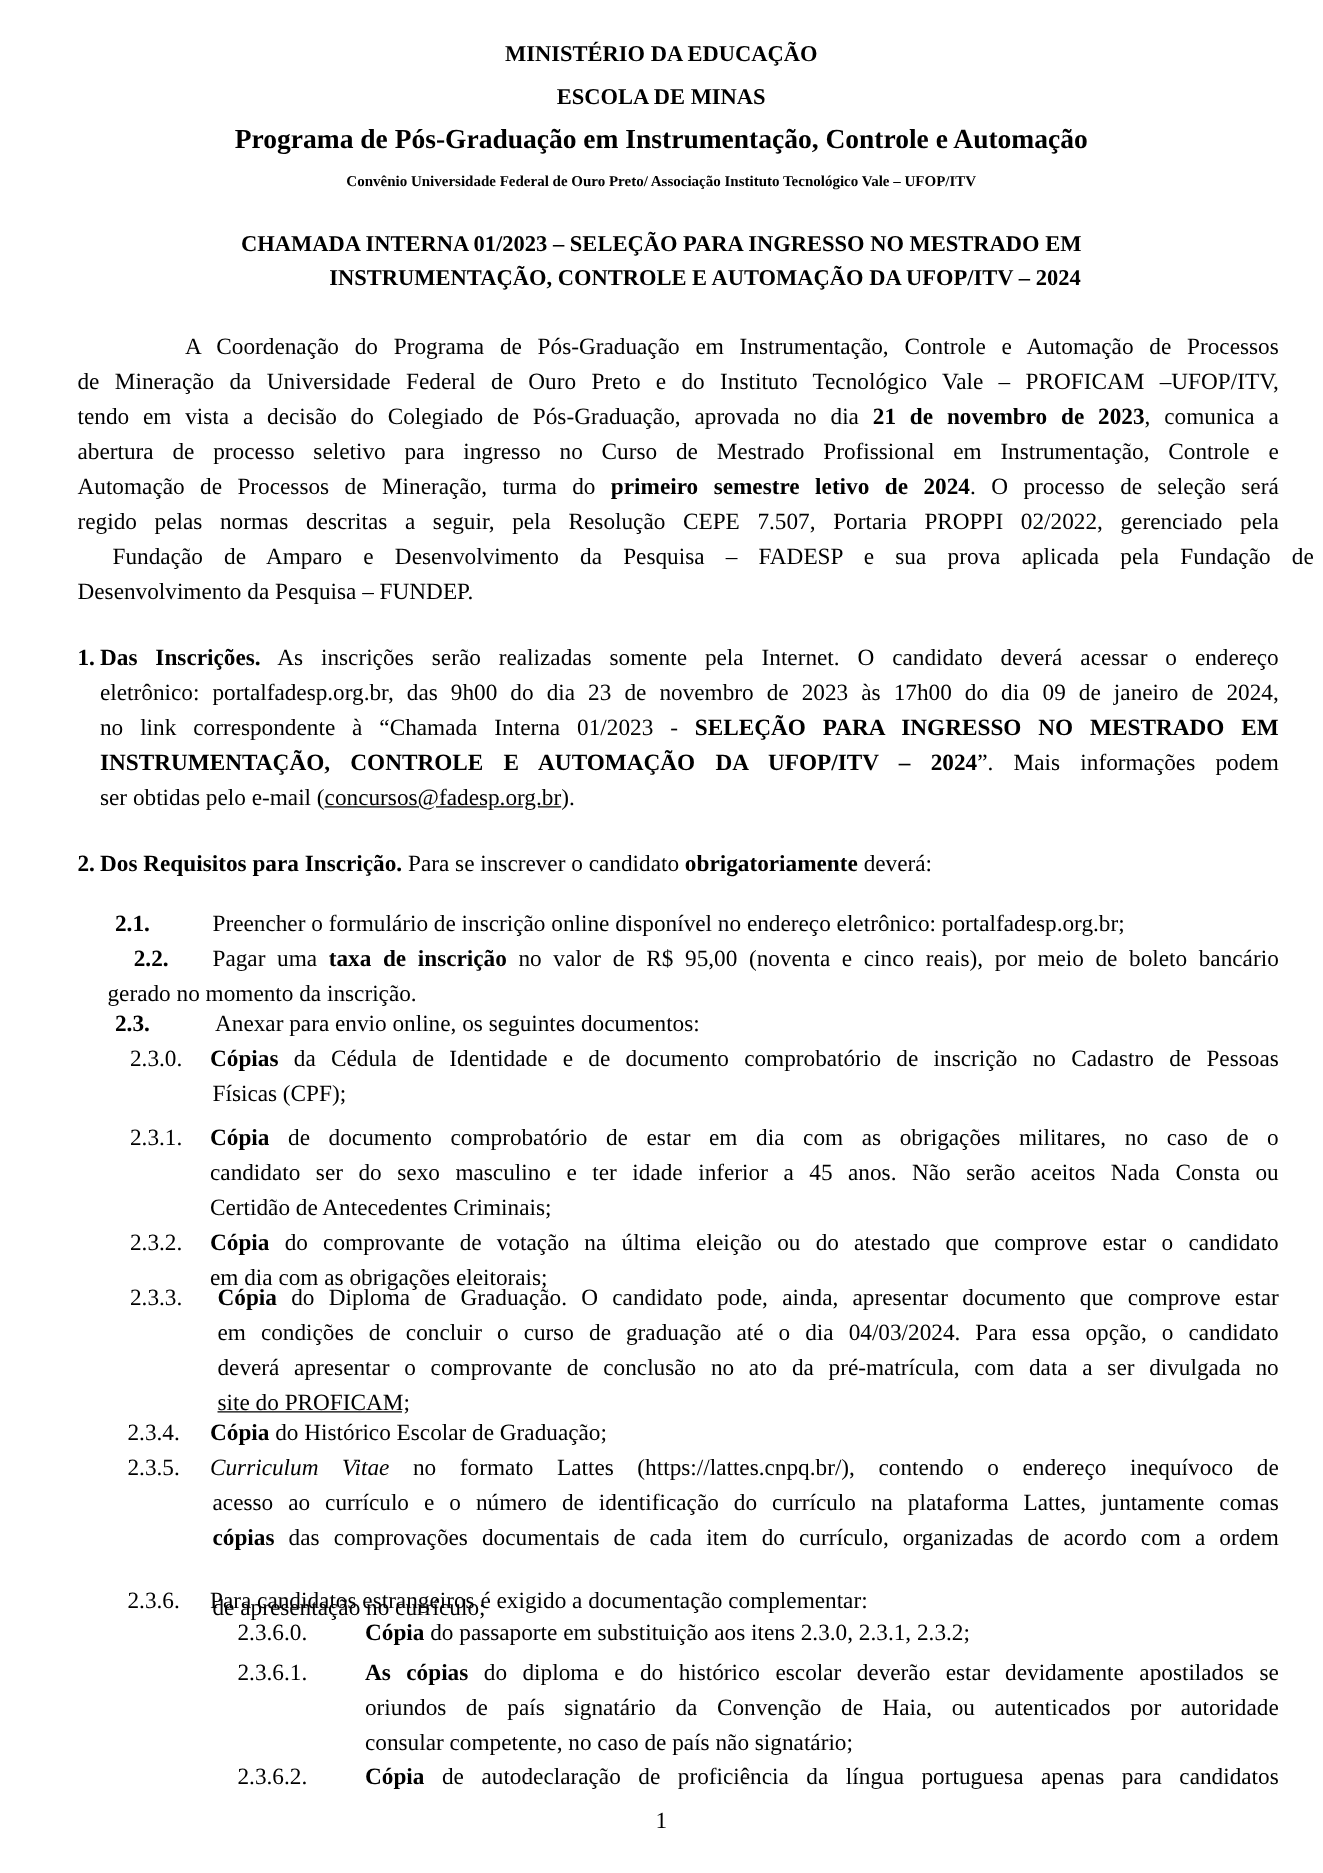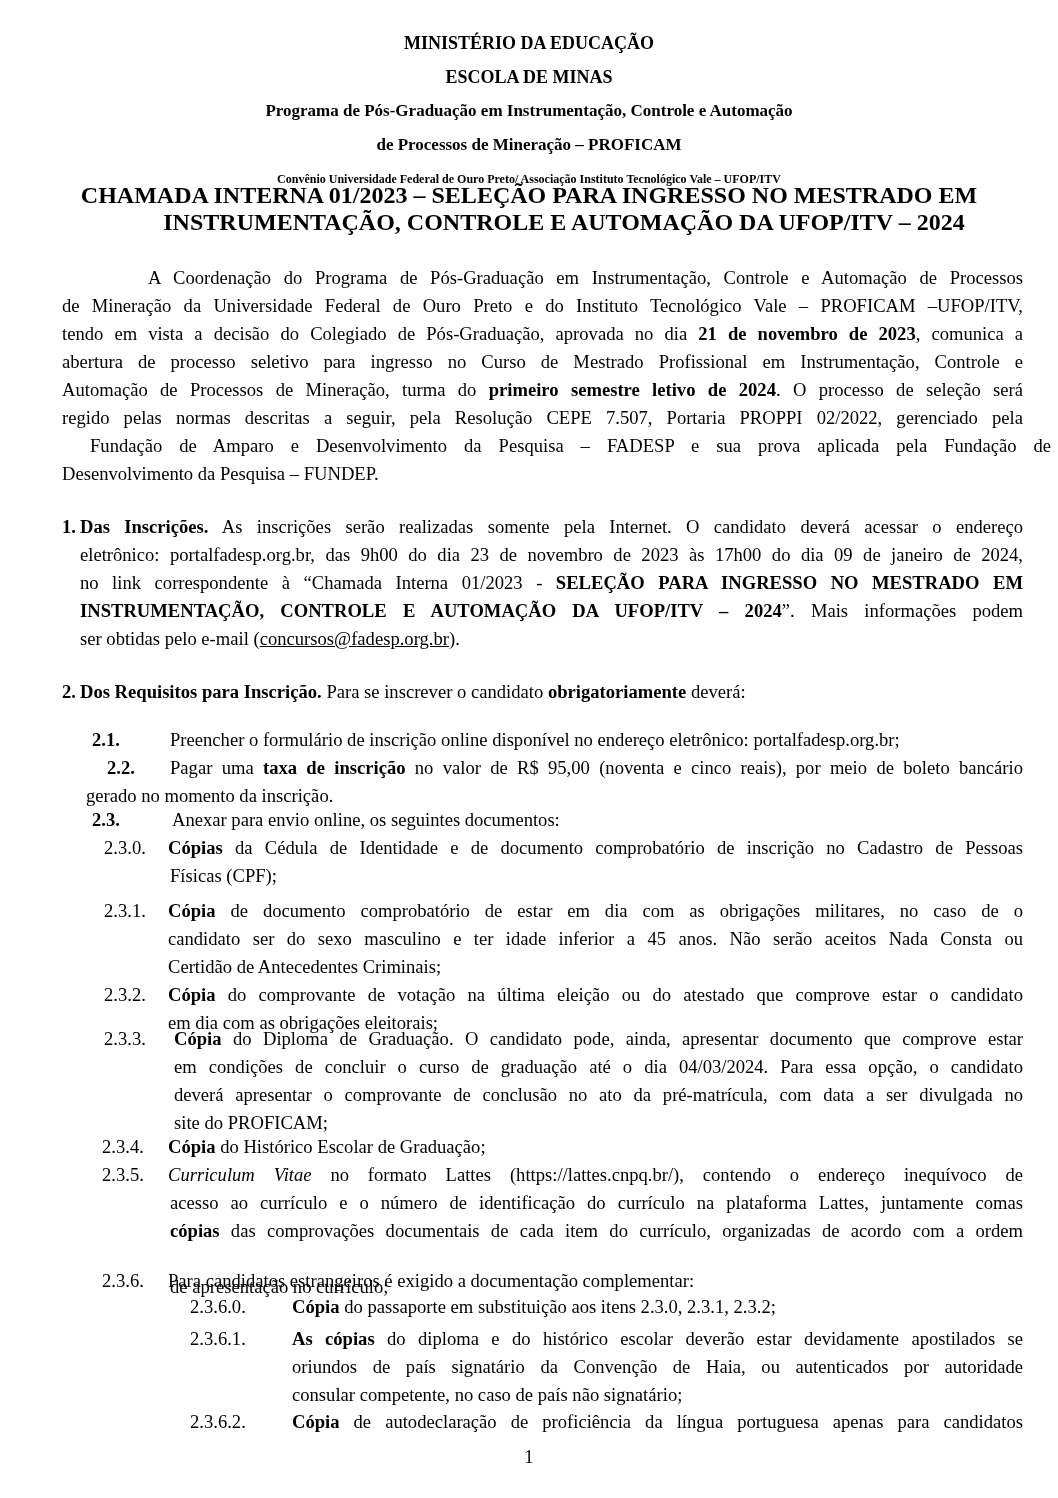--- a/index.html
+++ b/index.html
@@ -4,38 +4,37 @@
 <style>
   html, body { margin: 0; padding: 0; background: #ffffff; }
   body {
     width: 1058px; height: 1498px; position: relative; overflow: hidden;
     font-family: "Liberation Serif", "DejaVu Serif", serif;
     color: #000; font-size: 18.6px;
   }
   .page { position: absolute; left: 0; top: 0; width: 1058px; height: 1498px; }
   .hdr { position: absolute; left: 0; width: 1058px; text-align: center; font-weight: bold; line-height: 22px; }
   .hdr div { white-space: nowrap; margin-top: 12px; }
-  .title { position: absolute; left: 0; width: 1058px; text-align: center; font-weight: bold; font-size: 24px; line-height: 27px; }
+  .title { position: absolute; left: 0; width: 1058px; text-align: center; font-weight: bold; font-size: 18px; line-height: 27px; }
   .line { position: absolute; white-space: nowrap; line-height: 27px; }
   .just { text-align: justify; text-align-last: justify; }
   b { font-weight: bold; }
   a.mail { color: #000; text-decoration: underline; }
   .num { position: absolute; white-space: nowrap; line-height: 27px; }
   .pg { position: absolute; left: 0; width: 1058px; text-align: center; top: 1445px; line-height: 24px; }
 </style>
 </head>
 <body>
 
 <div class="page">
 
   <div class="hdr" style="top:20px;">
     <div style="font-size:18px;">MINISTÉRIO DA EDUCAÇÃO</div>
     <div style="font-size:18px;">ESCOLA DE MINAS</div>
-    <div style="font-size:17px;">Programa de Pós-Graduação em Instrumentação, Controle e Automação</div>
-    <div style="font-size:17px;">de Processos de Mineração – PROFICAM</div>
+    <div style="font-size:22px;">Programa de Pós-Graduação em Instrumentação, Controle e Automação</div>
     <div style="font-size:12px;">Convênio Universidade Federal de Ouro Preto/ Associação Instituto Tecnológico Vale – UFOP/ITV</div>
   </div>
 
   <div class="title" style="top:182px;">
     <div>CHAMADA INTERNA 01/2023 – SELEÇÃO PARA INGRESSO NO MESTRADO EM</div>
     <div style="padding-left:70px;">INSTRUMENTAÇÃO, CONTROLE E AUTOMAÇÃO DA UFOP/ITV – 2024</div>
   </div>
 
   <div>
     <div class="line just" style="left:148px; width:875px; top:264px;">A Coordenação do Programa de Pós-Graduação em Instrumentação, Controle e Automação de Processos</div>
@@ -94,21 +93,21 @@
       <div class="num" style="left:104px; top:981px;">2.3.2.</div>
       <div class="line just" style="left:168px; width:855px; top:981px;"><b>Cópia</b><span> do comprovante de votação na última eleição ou do atestado que comprove estar o candidato</span></div>
       <div class="line" style="left:168px; top:1009px;">em dia com as obrigações eleitorais;</div>
     </div>
 
     <div>
       <div class="num" style="left:104px; top:1025px;">2.3.3.</div>
       <div class="line just" style="left:174px; width:849px; top:1025px;"><b>Cópia</b><span> do Diploma de Graduação. O candidato pode, ainda, apresentar documento que comprove estar</span></div>
       <div class="line just" style="left:174px; width:849px; top:1053px;">em condições de concluir o curso de graduação até o dia 04/03/2024. Para essa opção, o candidato</div>
       <div class="line just" style="left:174px; width:849px; top:1081px;">deverá apresentar o comprovante de conclusão no ato da pré-matrícula, com data a ser divulgada no</div>
-      <div class="line" style="left:174px; top:1109px;">site do PROFICAM;</div>
+      <div class="line" style="left:174px; top:1109px;text-decoration:underline;">site do PROFICAM;</div>
     </div>
 
     <div>
       <div class="num" style="left:102px; top:1133px;">2.3.4.</div>
       <div class="line" style="left:168px; top:1133px;"><b>Cópia</b><span> do Histórico Escolar de Graduação;</span></div>
     </div>
 
     <div>
       <div class="num" style="left:102px; top:1161px;">2.3.5.</div>
       <div class="line just" style="left:168px; width:855px; top:1161px;"><i>Curriculum Vitae</i><span> no formato Lattes (https://lattes.cnpq.br/), contendo o endereço inequívoco de</span></div>

